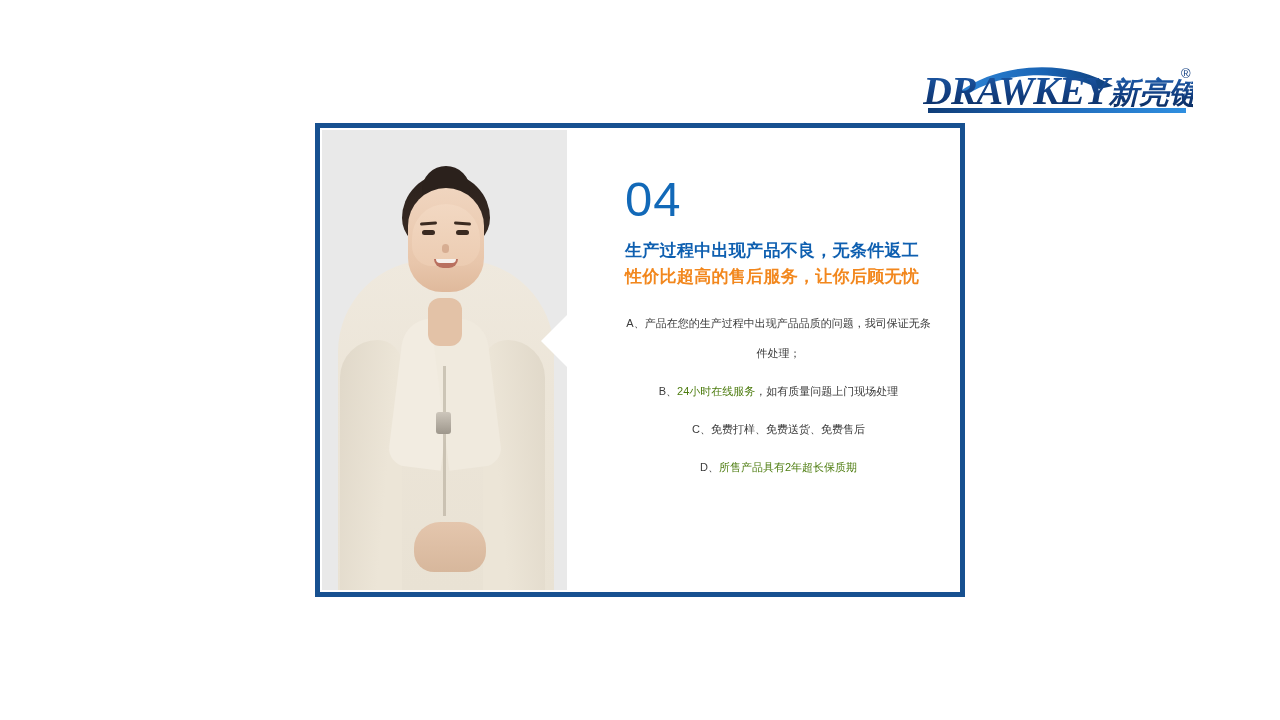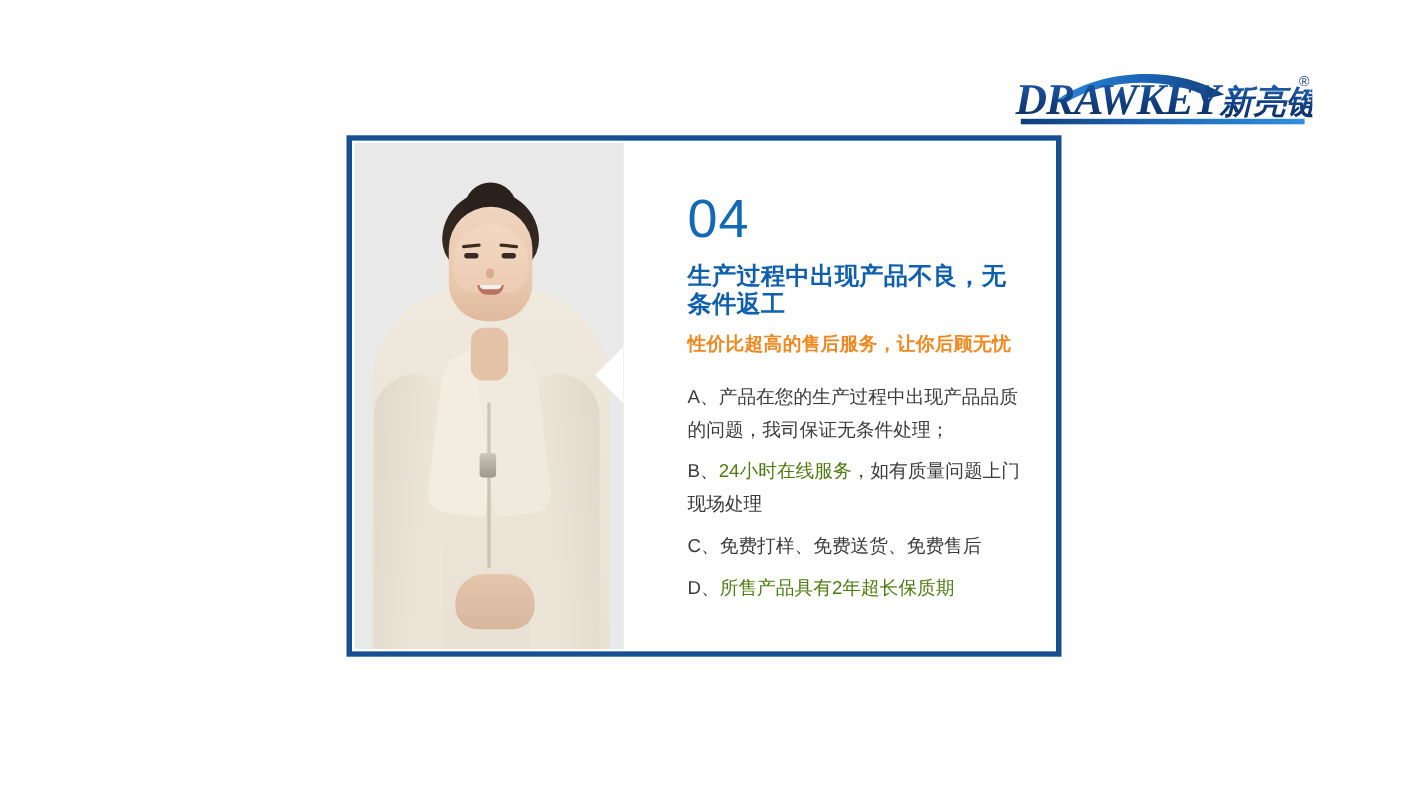--- a/index.html
+++ b/index.html
@@ -179,42 +179,42 @@
   }
   #kicker {
     font-size: 49px;
     line-height: 54px;
     font-weight: 400;
     color: #1269b8;
     letter-spacing: 1px;
     margin: 0 0 12px 0;
   }
   #headline-blue {
-    font-size: 22px;
+    font-size: 17px;
     line-height: 26px;
     font-weight: bold;
     color: #0e5fb0;
     letter-spacing: .3px;
-    margin: 0 0 12px 0;
+    margin: 0 0 0 0;
   }
   #headline-orange {
     font-size: 17px;
     line-height: 26px;
     font-weight: bold;
     color: #f2871d;
     letter-spacing: .3px;
     margin: 0 0 18px 0;
-    font-family: Liberation Mono, monospace;
   }
   .body-item {
-    font-size: 17px;
+    font-size: 11px;
     line-height: 30px;
     color: #3b3b3b;
     margin: 0 0 8px 0;
     max-width: 382px;
+    text-align: center;
   }
   .hl-blue { color: #4d7c0f; }
 </style>
 </head>
 <body>
 
 <div id="logo">
   <svg id="logo-svg" width="270" height="50" viewBox="0 0 270 50">
     <defs>
       <linearGradient id="gSwoosh" x1="0" y1="0" x2="1" y2="0">

